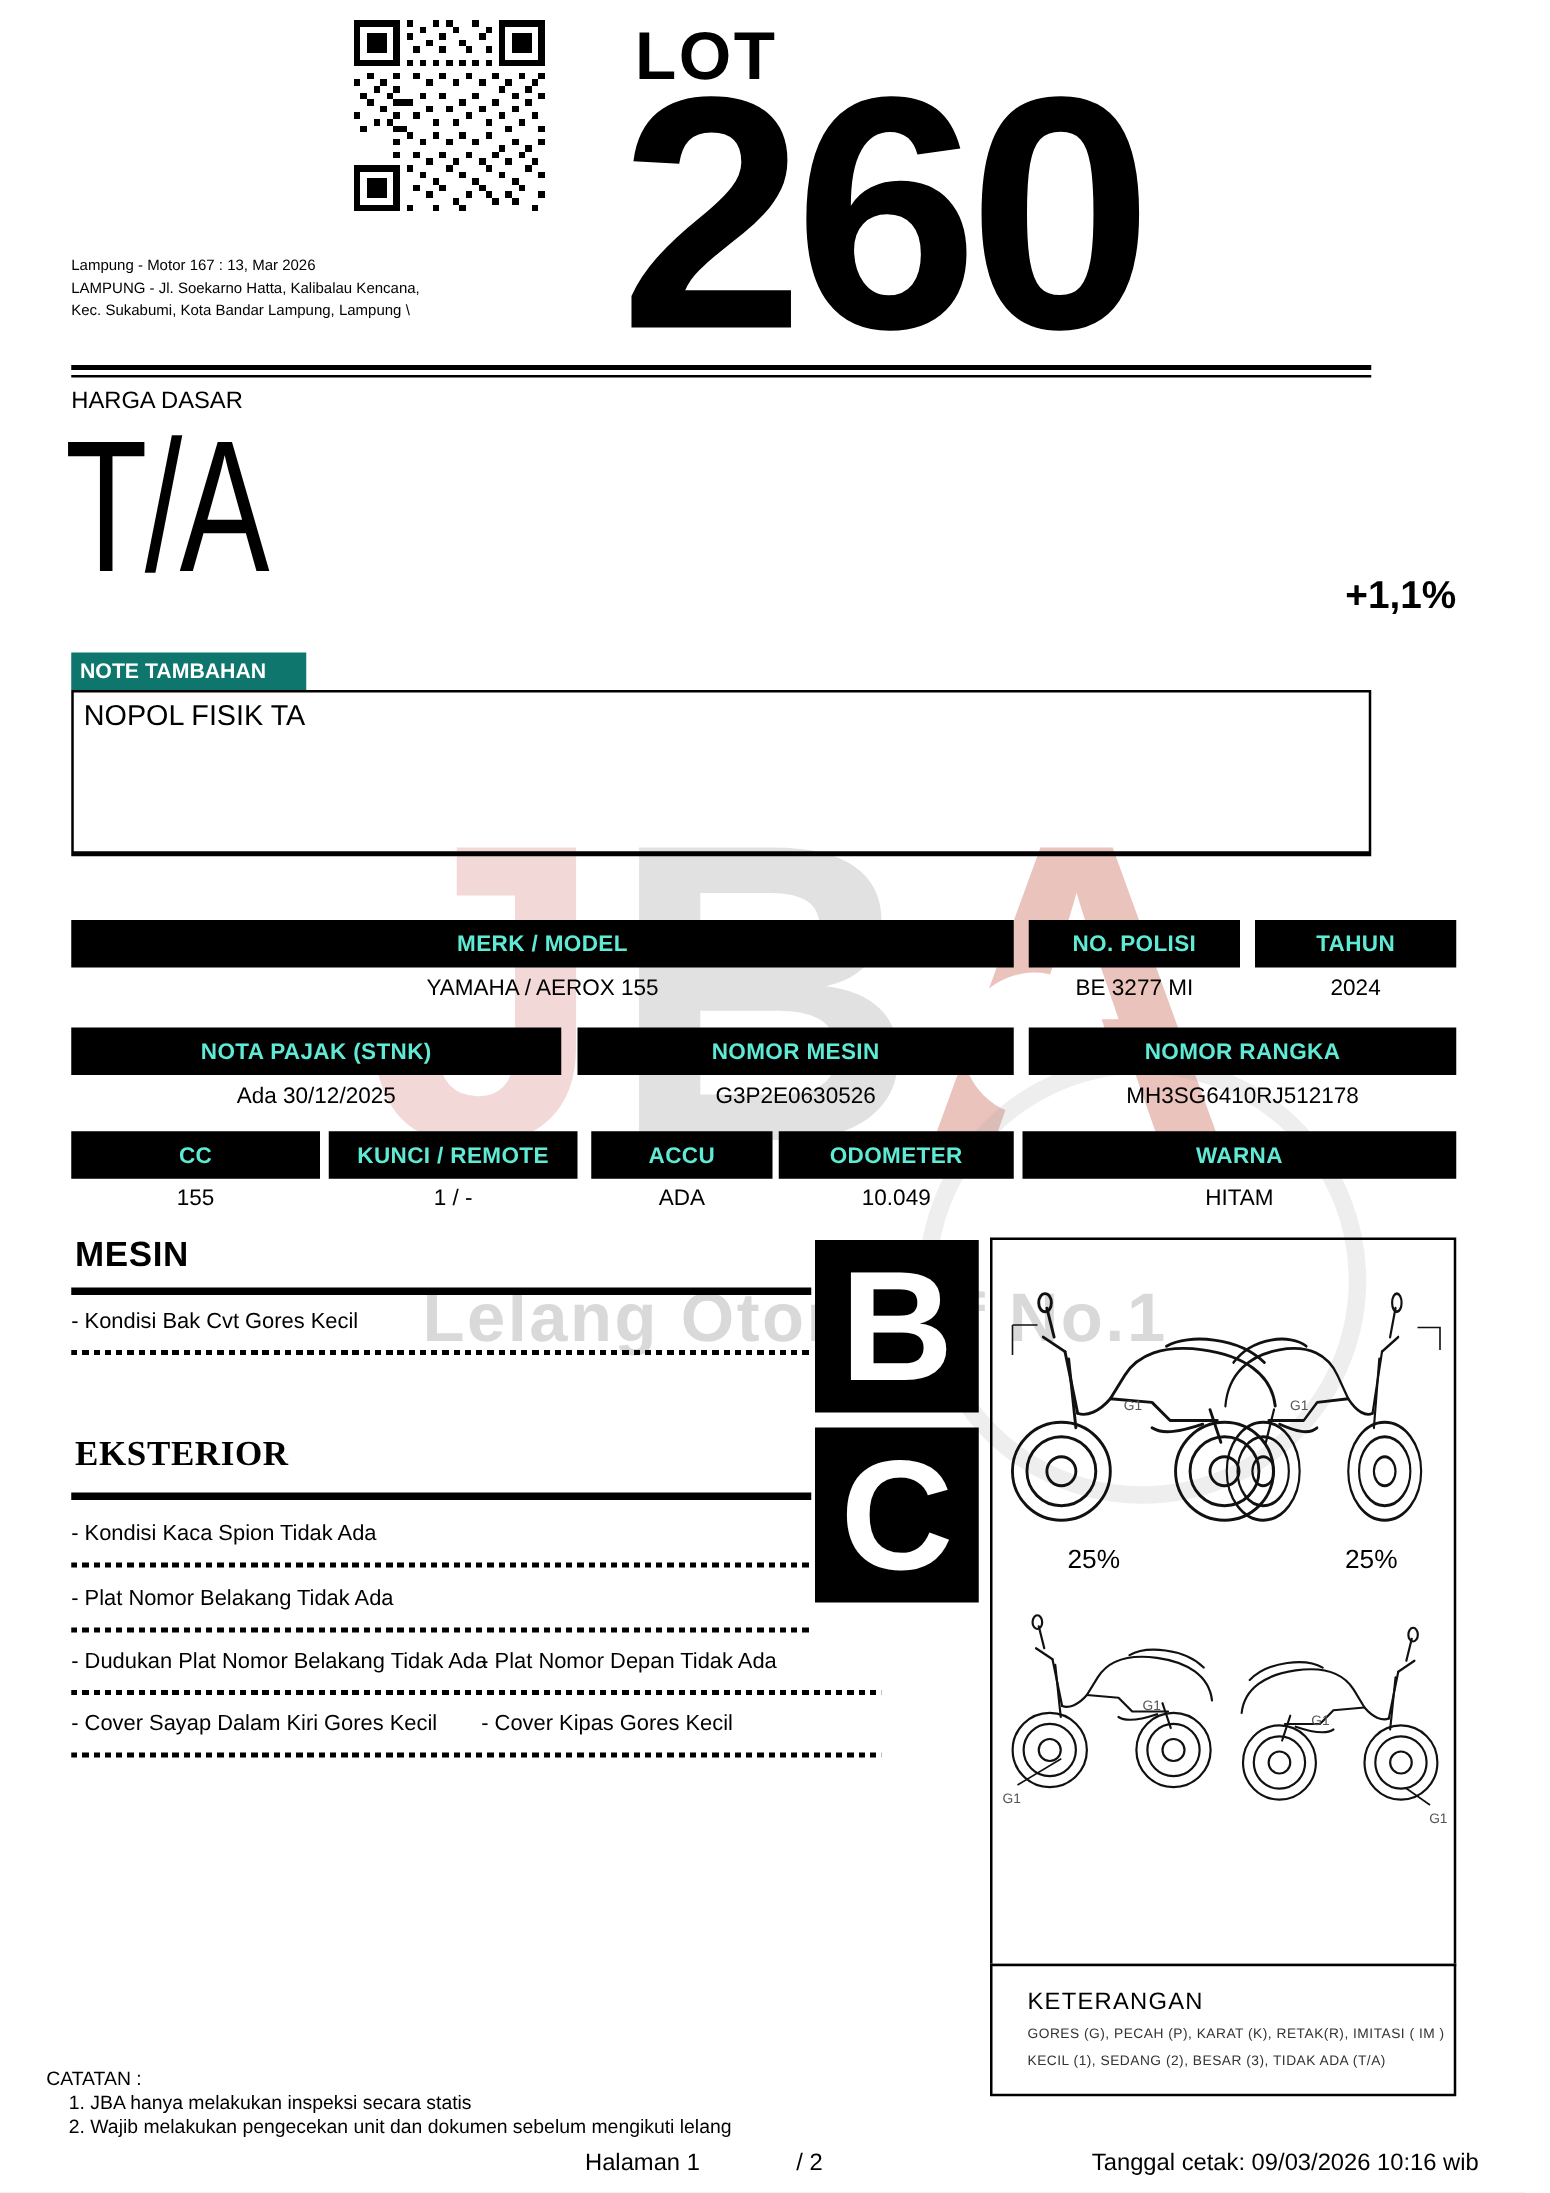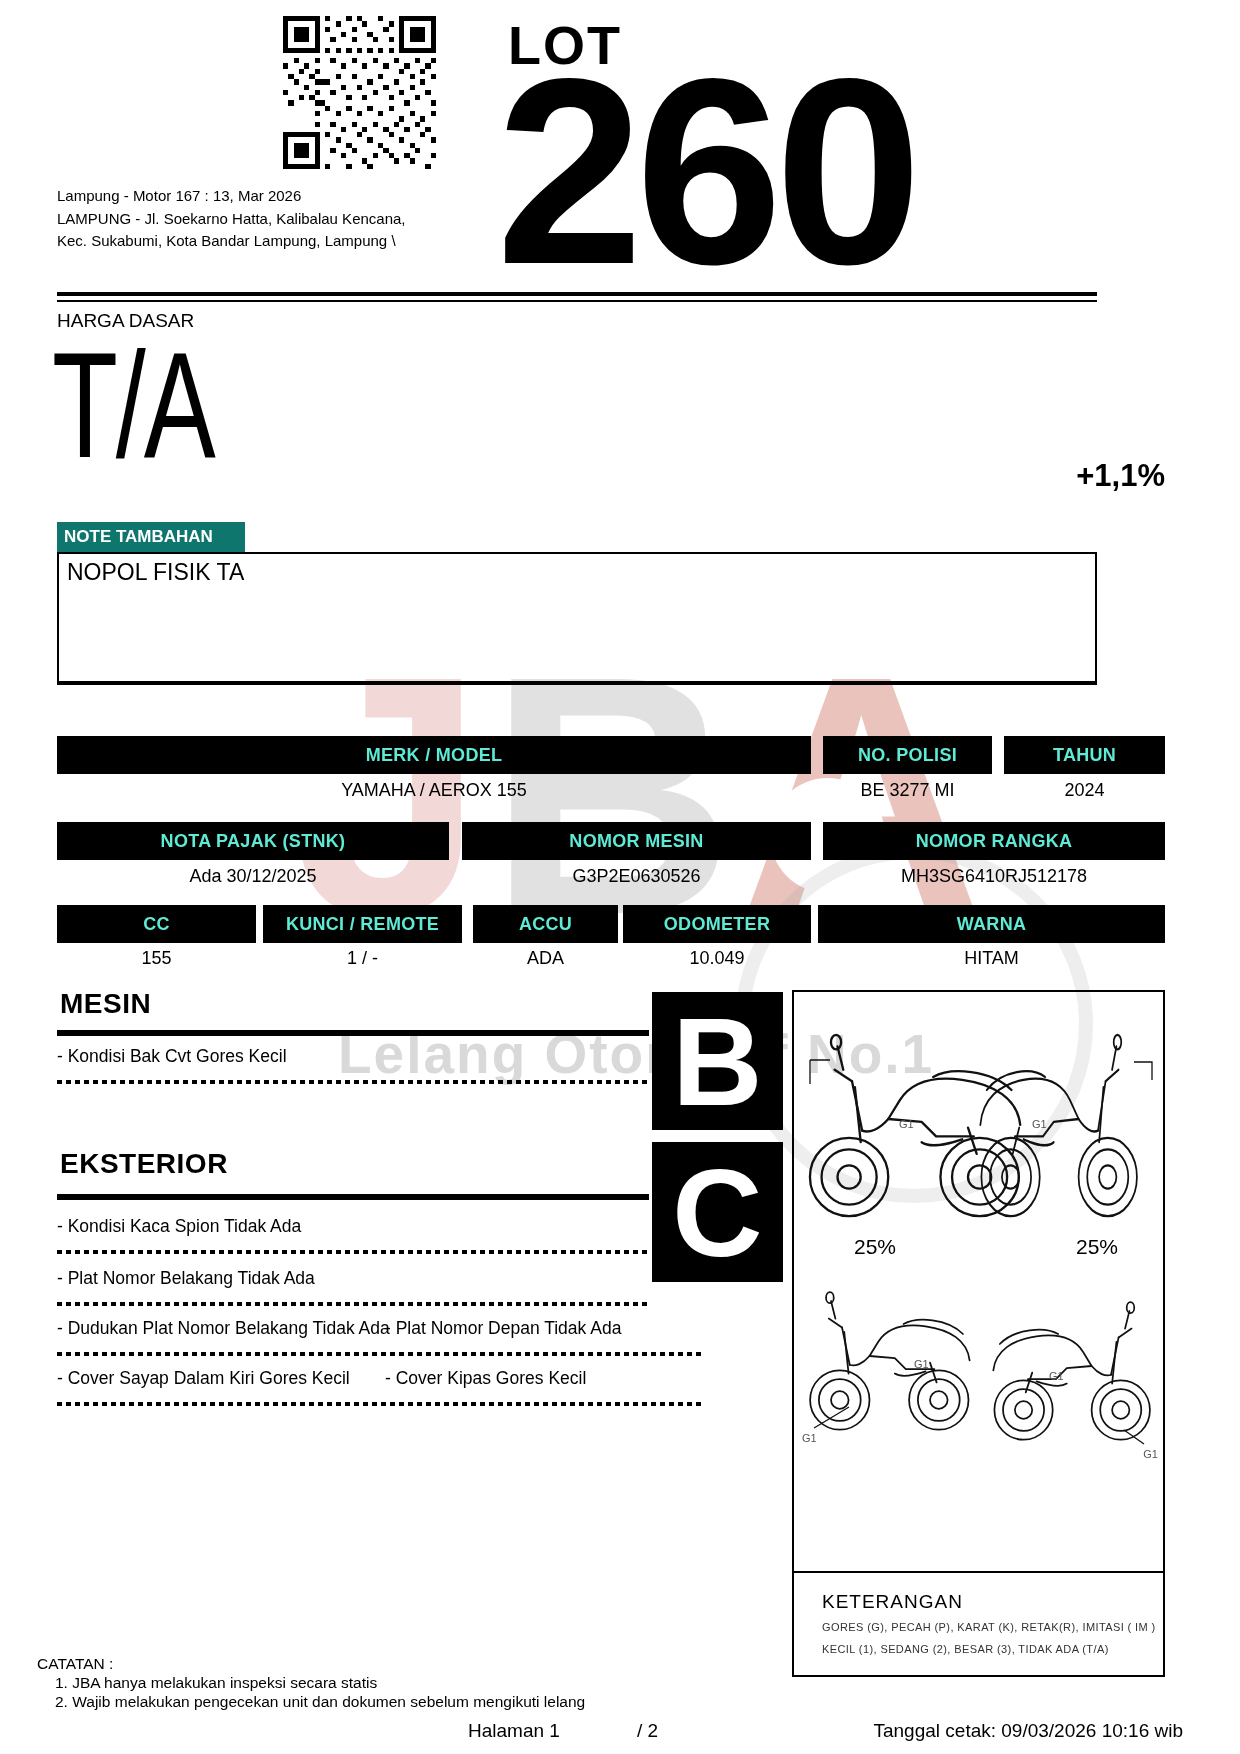--- a/index.html
+++ b/index.html
@@ -9,21 +9,21 @@
   .content{position:absolute;inset:0;z-index:1;}
   .wm-letters span{display:inline-block;font-weight:bold;font-size:340px;line-height:1;}
   .wm-j{color:rgba(228,168,168,0.45);}
   .wm-b{color:rgba(70,70,70,0.16);}
   .wm-a{color:rgba(198,98,78,0.38);}
   .wm-circle{position:absolute;left:770px;top:778px;width:115px;height:115px;background:#fff;border-radius:50%;}
   .wm-ring{position:absolute;left:735px;top:845px;width:330px;height:330px;border:14px solid rgba(160,160,160,0.18);border-radius:50%;}
   .wm-tagline{position:absolute;left:338px;top:1022px;font-size:55px;font-weight:bold;color:rgba(130,130,130,0.30);letter-spacing:2px;white-space:nowrap;}
   .lot-label{position:absolute;left:508px;top:14px;font-size:54px;font-weight:bold;letter-spacing:2px;}
   .lot-number{position:absolute;left:496px;top:46px;font-size:265px;font-weight:bold;line-height:0.95;letter-spacing:-8px;}
-  .addr{position:absolute;left:57px;top:185px;font-size:15px;line-height:1.5;white-space:nowrap;}
+  .addr{position:absolute;left:57px;top:203px;font-size:12px;line-height:1.5;white-space:nowrap;}
   .rule-double{position:absolute;left:57px;top:292px;width:1040px;height:4px;border-top:4px solid #000;border-bottom:2px solid #000;}
   .harga-label{position:absolute;left:57px;top:310px;font-size:19px;}
   .harga-value{position:absolute;left:52px;top:330px;font-size:150px;line-height:1;transform:scaleX(0.72);transform-origin:left top;letter-spacing:-3px;}
   .pct{position:absolute;left:995px;top:458px;width:170px;text-align:right;font-size:31px;font-weight:bold;}
   .note-bar{position:absolute;left:57px;top:522px;width:188px;height:30px;background:#0f766e;color:#fff;font-size:17px;font-weight:bold;line-height:30px;padding-left:7px;box-sizing:border-box;}
   .note-box{position:absolute;left:57px;top:552px;width:1040px;height:133px;border:2px solid #000;border-bottom-width:4px;box-sizing:border-box;font-size:23px;padding:5px 8px;}
   .bar{position:absolute;height:38px;background:#000;color:#5eead4;font-weight:bold;font-size:18px;display:flex;align-items:center;justify-content:center;letter-spacing:0.3px;}
   .val{position:absolute;font-size:18px;text-align:center;}
   .sec-title{position:absolute;font-size:28px;font-weight:bold;letter-spacing:0.5px;}
   .sec-rule{position:absolute;height:6px;background:#000;}
@@ -150,21 +150,21 @@
     <div class="val" style="left:473px;top:948px;width:145px;">ADA</div>
     <div class="val" style="left:623px;top:948px;width:188px;">10.049</div>
     <div class="val" style="left:818px;top:948px;width:347px;">HITAM</div>
 
     <div class="sec-title" style="left:60px;top:988px;">MESIN</div>
     <div class="sec-rule" style="left:57px;top:1030px;width:592px;"></div>
     <div class="item" style="left:57px;top:1046px;">- Kondisi Bak Cvt Gores Kecil</div>
     <div class="dotted" style="left:57px;top:1080px;width:592px;"></div>
     <div class="gradebox" style="top:992px;height:138px;">B</div>
 
-    <div class="sec-title" style="left:60px;top:1148px;">EKSTERIOR</div>
+    <div class="sec-title" style="left:60px;top:1148px;font-family:Liberation Serif, serif;">EKSTERIOR</div>
     <div class="sec-rule" style="left:57px;top:1194px;width:592px;"></div>
     <div class="gradebox" style="top:1142px;height:140px;">C</div>
 
     <div class="item" style="left:57px;top:1216px;">- Kondisi Kaca Spion Tidak Ada</div>
     <div class="dotted" style="left:57px;top:1250px;width:592px;"></div>
 
     <div class="item" style="left:57px;top:1268px;">- Plat Nomor Belakang Tidak Ada</div>
     <div class="dotted" style="left:57px;top:1302px;width:592px;"></div>
 
     <div class="item" style="left:57px;top:1318px;">- Dudukan Plat Nomor Belakang Tidak Ada</div>

